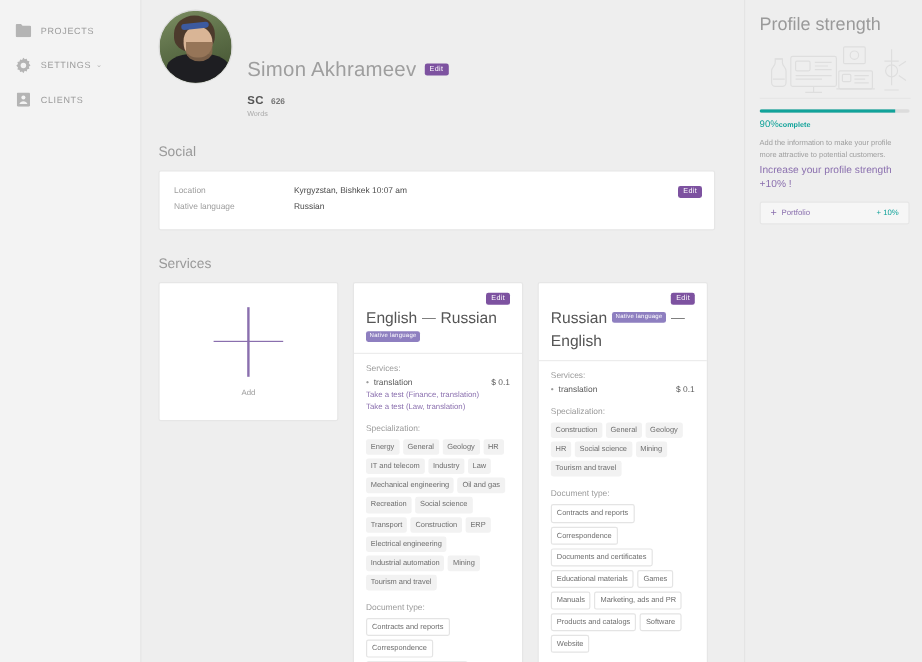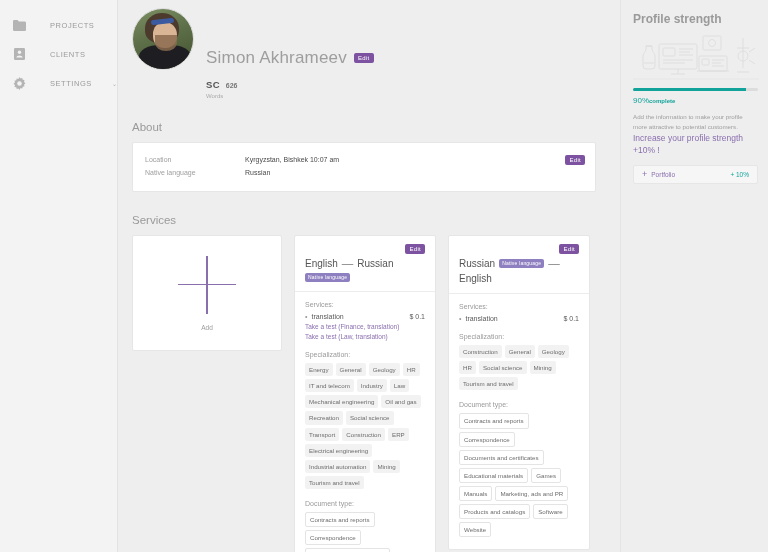--- a/index.html
+++ b/index.html
@@ -17,21 +17,20 @@
     width: 118px; min-width: 118px;
     background: #f3f3f3;
     border-right: 1px solid #e2e2e2;
     padding-top: 14px;
   }
   .nav-item {
     display: flex; align-items: center;
     height: 22px; padding-left: 12px;
     margin-bottom: 7px;
     cursor: pointer;
-    gap: 16px;
   }
   .nav-ico {
     width: 14px; height: 14px; margin-right: 8px;
     display: flex; align-items: center; justify-content: center;
     color: #b4b4b4; flex: none;
   }
   .nav-ico svg { display: block; }
   .nav-label {
     font-size: 7.5px; letter-spacing: .55px;
     color: #9b9b9b; text-transform: uppercase;
@@ -128,21 +127,21 @@
   .add-lbl { font-size: 6.5px; color: #9b9b9b; margin-top: 10px; }
 
   .svc-card { width: 142px; }
   .svc-head {
     padding: 8px 10px 9px 10px;
     border-bottom: 1px solid #ececec;
     position: relative;
   }
   .svc-edit-wrap { display: flex; justify-content: flex-end; margin-bottom: 3px; }
   .pair { display: flex; align-items: center; flex-wrap: wrap; gap: 4px; }
-  .lang { font-size: 10px; color: #555; font-weight: 400; }
+  .lang { font-size: 13px; color: #555; font-weight: 400; }
   .dash { font-size: 11.5px; color: #777; }
   .nl-badge {
     background: #8e7fc0; color: #fff; font-size: 5px;
     padding: 2px 3px; border-radius: 2px; letter-spacing: .2px;
     line-height: 1; white-space: nowrap;
   }
   .svc-body { padding: 9px 10px 12px 10px; }
   .blk-lbl { font-size: 7px; color: #9a9a9a; margin-bottom: 5px; }
   .svc-line { display: flex; justify-content: space-between; font-size: 7px; color: #5a5a5a; }
   .svc-line .bullet { margin-right: 4px; color: #9a9a9a; }
@@ -156,21 +155,21 @@
   }
   .tag.outline { background: #fff; border: 1px solid #e4e4e4; color: #6d6d6d; }
 
   
   .rightpanel {
     width: 148px; min-width: 148px;
     background: #eeeeee;
     border-left: 1px solid #e4e4e4;
     padding: 12px 10px 0 12px;
   }
-  .rp-title { font-size: 12px; color: #9a9a9a; margin-bottom: 8px; font-weight: bold; }
+  .rp-title { font-size: 15px; color: #9a9a9a; margin-bottom: 8px; }
   .illo { height: 48px; margin: 4px 0 6px 0; opacity: .55; }
   .bar-track { height: 3px; background: #dcdcdc; border-radius: 2px; overflow: hidden; }
   .bar-fill { height: 3px; background: #12a39a; }
   .pct { margin-top: 5px; font-size: 8px; color: #12a39a; }
   .pct b { font-weight: bold; font-size: 6px; }
   .rp-desc { font-size: 6.2px; color: #9e9e9e; line-height: 1.6; margin-top: 7px; }
   .rp-cta { font-size: 8.5px; color: #8a6fae; line-height: 1.45; }
   .rp-btn {
     margin-top: 9px; background: #f6f6f6; border: 1px solid #e6e6e6;
     border-radius: 2px; height: 19px; display: flex; align-items: center;
@@ -189,38 +188,38 @@
     <div class="nav-item">
       <span class="nav-ico">
         <svg width="13" height="11" viewBox="0 0 13 11">
             <path fill="currentColor" d="M0 1.2A1.2 1.2 0 011.2 0h3.3l1.3 1.5h6A1.2 1.2 0 0113 2.7v7.1A1.2 1.2 0 0111.8 11H1.2A1.2 1.2 0 010 9.8z"></path>
           </svg>
       </span>
       <span class="nav-label">PROJECTS</span>
     </div>
     <div class="nav-item">
       <span class="nav-ico">
+        <svg width="13" height="13" viewBox="0 0 13 13">
+            <path fill="currentColor" d="M6.5 0l1.1 1.4 1.7-.5.4 1.8 1.8.4-.5 1.7L12.4 6.5 11 7.6l.5 1.7-1.8.4-.4 1.8-1.7-.5L6.5 13 5.4 11.6l-1.7.5-.4-1.8-1.8-.4.5-1.7L.6 6.5 2 5.4l-.5-1.7 1.8-.4.4-1.8 1.7.5z"></path>
+            <circle cx="6.5" cy="6.5" r="2.3" fill="#f3f3f3"></circle>
+          </svg>
+      </span>
+      <span class="nav-label">SETTINGS</span>
+      <span class="nav-caret">⌄</span>
+    </div>
+    <div class="nav-item">
+      <span class="nav-ico">
         <svg width="11" height="12" viewBox="0 0 11 12">
             <rect x="0" y="0" width="11" height="12" rx="1.2" fill="currentColor"></rect>
             <circle cx="5.5" cy="4.3" r="1.7" fill="#f3f3f3"></circle>
             <path d="M2.2 9.6c.4-1.5 1.8-2.2 3.3-2.2s2.9.7 3.3 2.2z" fill="#f3f3f3"></path>
           </svg>
       </span>
       <span class="nav-label">CLIENTS</span>
     </div>
-    <div class="nav-item">
-      <span class="nav-ico">
-        <svg width="13" height="13" viewBox="0 0 13 13">
-            <path fill="currentColor" d="M6.5 0l1.1 1.4 1.7-.5.4 1.8 1.8.4-.5 1.7L12.4 6.5 11 7.6l.5 1.7-1.8.4-.4 1.8-1.7-.5L6.5 13 5.4 11.6l-1.7.5-.4-1.8-1.8-.4.5-1.7L.6 6.5 2 5.4l-.5-1.7 1.8-.4.4-1.8 1.7.5z"></path>
-            <circle cx="6.5" cy="6.5" r="2.3" fill="#f3f3f3"></circle>
-          </svg>
-      </span>
-      <span class="nav-label">SETTINGS</span>
-      <span class="nav-caret">⌄</span>
-    </div>
   </nav>
 
   <main class="center">
 
     <div class="hdr">
       <div class="avatar">
         <div class="body"></div>
           <div class="hair"></div>
           <div class="face"></div>
         <div class="beard"></div>
@@ -232,21 +231,21 @@
           <span class="edit-badge">Edit</span>
         </div>
         <div class="sc-row">
           <span class="sc-lbl">SC</span>
           <span class="sc-val">626</span>
         </div>
         <div class="sc-sub">Words</div>
       </div>
     </div>
 
-    <div class="sect-title">About</div>
+    <div class="sect-title">Social</div>
     <div class="card about-card">
       <div class="about-keys">
         <div class="about-k">Location</div>
         <div class="about-k">Native language</div>
       </div>
       <div>
         <div class="about-v">Kyrgyzstan, Bishkek 10:07 am</div>
         <div class="about-v">Russian</div>
       </div>
       <span class="edit-badge about-edit">Edit</span>

